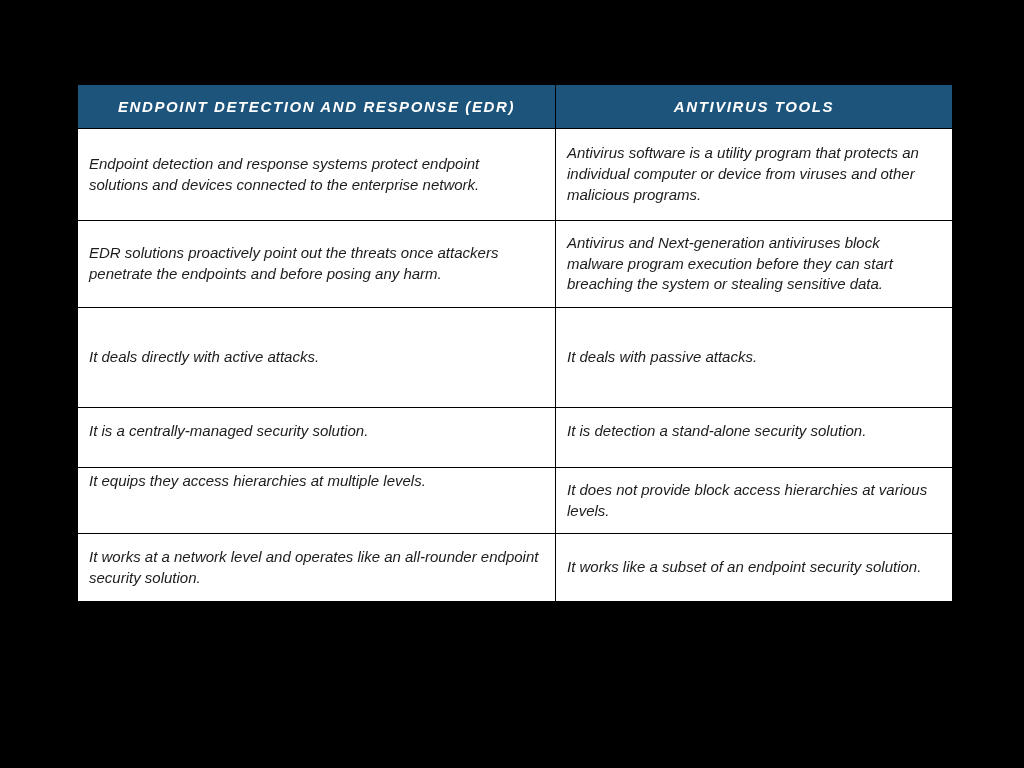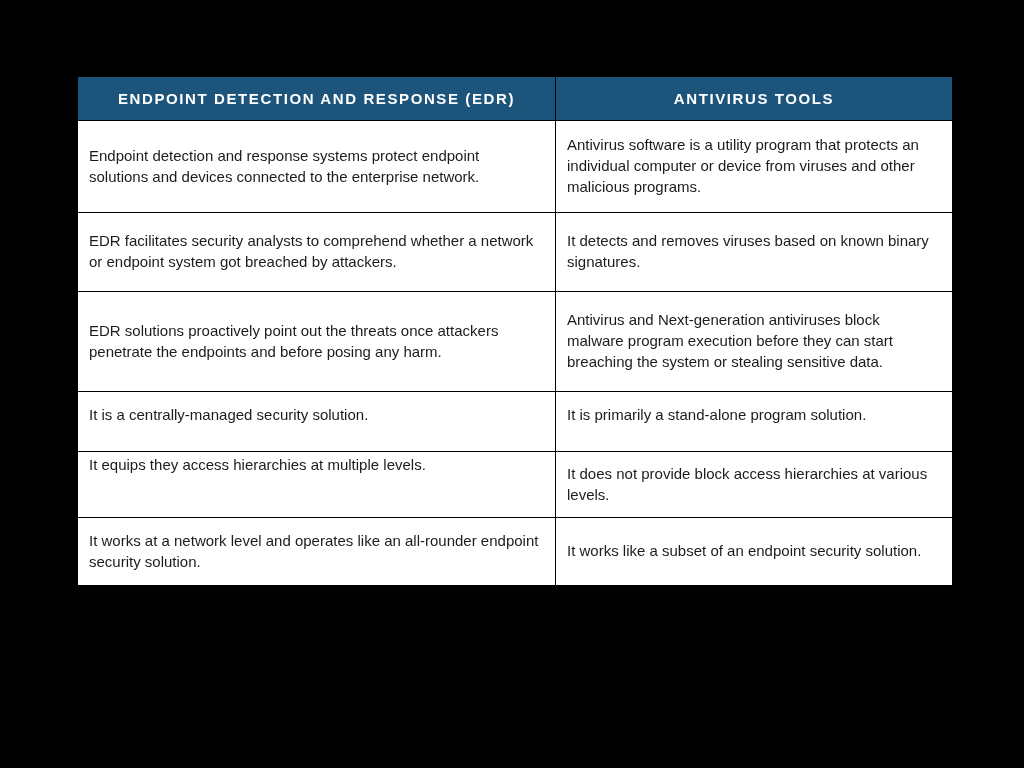--- a/index.html
+++ b/index.html
@@ -9,25 +9,26 @@
     font-family: "Liberation Sans", "DejaVu Sans", sans-serif;
     overflow: hidden;
   }
   .stage {
     position: relative;
     width: 1024px; height: 768px;
     background: #000000;
   }
   table.compare {
     position: absolute;
-    left: 77px; top: 76px;
+    left: 77px; top: 84px;
     width: 875px;
     border-collapse: collapse;
     table-layout: fixed;
     background: #7dd3fc;
+    font-style: italic;
   }
   table.compare col.col-left  { width: 478px; }
   table.compare col.col-right { width: 397px; }
   table.compare th {
     background: #1d547c;
     color: #ffffff;
     font-weight: bold;
     font-size: 15px;
     letter-spacing: 1.6px;
     text-transform: uppercase;
@@ -73,30 +74,30 @@
         <th>ANTIVIRUS TOOLS</th>
       </tr>
     </thead>
     <tbody id="table-body">
 
     <tr>
           <td class="cell-left">Endpoint detection and response systems protect endpoint solutions and devices connected to the enterprise network.</td>
           <td class="cell-right">Antivirus software is a utility program that protects an individual computer or device from viruses and other malicious programs.</td>
         </tr>
         <tr>
-          <td class="cell-left">EDR facilitates security analysts to comprehend whether a network or endpoint system got breached by attackers.</td>
-          <td class="cell-right">It detects and removes viruses based on known binary signatures.</td>
-        </tr>
-        <tr>
           <td class="cell-left">EDR solutions proactively point out the threats once attackers penetrate the endpoints and before posing any harm.</td>
           <td class="cell-right">Antivirus and Next-generation antiviruses block malware program execution before they can start breaching the system or stealing sensitive data.</td>
         </tr>
         <tr>
+          <td class="cell-left">It deals directly with active attacks.</td>
+          <td class="cell-right">It deals with passive attacks.</td>
+        </tr>
+        <tr>
           <td class="cell-left">It is a centrally-managed security solution.</td>
-          <td class="cell-right">It is primarily a stand-alone program solution.</td>
+          <td class="cell-right">It is detection a stand-alone security solution.</td>
         </tr>
         <tr>
           <td class="cell-left">It equips they access hierarchies at multiple levels.</td>
           <td class="cell-right">It does not provide block access hierarchies at various levels.</td>
         </tr>
         <tr>
           <td class="cell-left">It works at a network level and operates like an all-rounder endpoint security solution.</td>
           <td class="cell-right">It works like a subset of an endpoint security solution.</td>
         </tr>
       </tbody>

